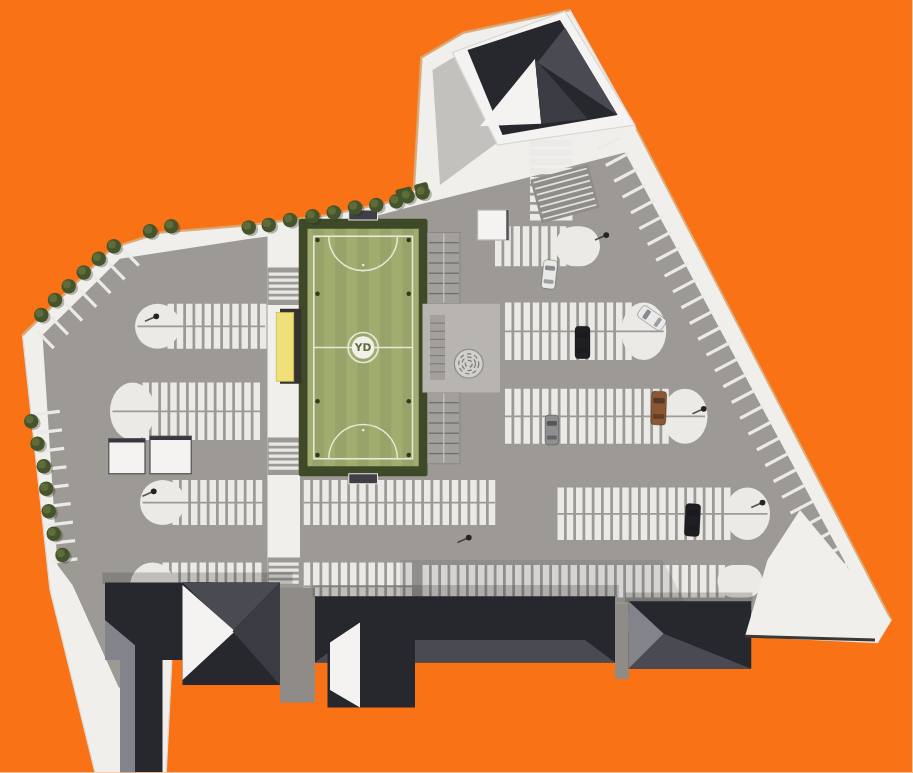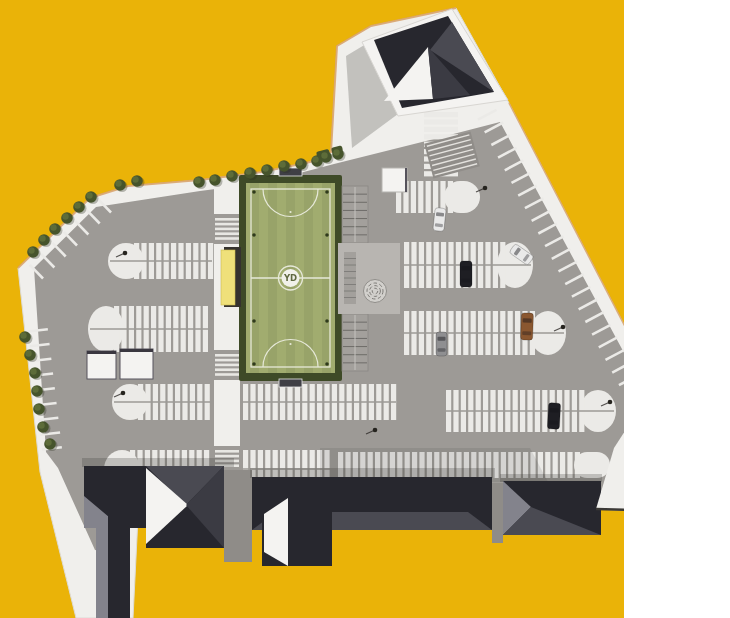--- a/index.html
+++ b/index.html
@@ -1,16 +1,16 @@
 <!DOCTYPE html>
 <html><head>
 <meta charset="utf-8">
 <style>
   html,body{margin:0;padding:0;background:#ffffff;}
-  .stage{position:relative;width:624px;height:618px;background:#eab308;overflow:hidden;
+  .stage{position:relative;width:730px;height:618px;background:#f97316;overflow:hidden;
          font-family:"DejaVu Sans",sans-serif;}
   svg{position:absolute;left:0;top:0;}
   text{font-family:"DejaVu Sans",sans-serif;font-weight:700;}
 </style>
 </head>
 <body>
 
 <div class="stage">
   <svg id="scene" width="730" height="618" viewBox="0 0 730 618">
       <g>

